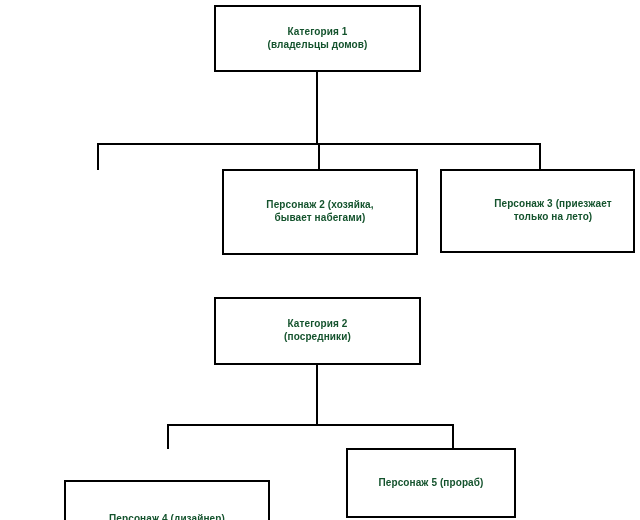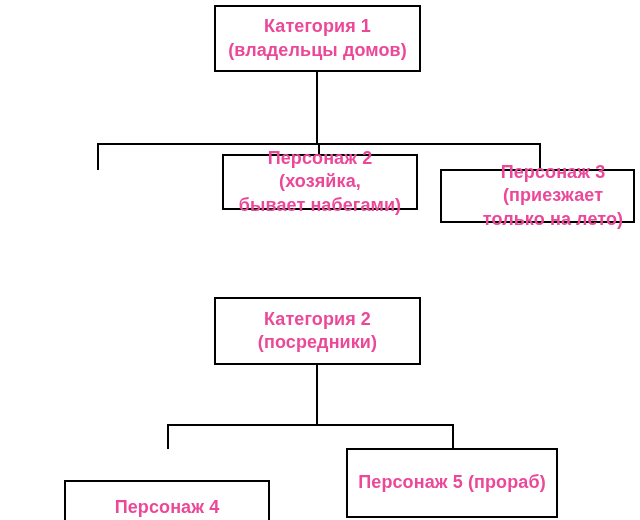--- a/index.html
+++ b/index.html
@@ -19,51 +19,51 @@
     position: absolute;
     box-sizing: border-box;
     border: 2px solid #000000;
     background: #ffffff;
     display: flex;
     align-items: center;
     justify-content: center;
     text-align: center;
   }
   .node-label {
-    font-size: 18px;
+    font-size: 10px;
     font-weight: bold;
     line-height: 1.28;
-    color: #ec4899;
+    color: #14532d;
     letter-spacing: 0.1px;
     padding: 0 4px;
     white-space: pre-line;
   }
   .edge {
     position: absolute;
     background: #000000;
   }
   .edge-v { width: 2px; }
   .edge-h { height: 2px; }
 
   
   #node-cat1      { left: 214px; top: 5px;   width: 207px; height: 67px; }
   #node-p1        { left: 3px;   top: 169px; width: 194px; height: 66px; }
-  #node-p2        { left: 222px; top: 154px; width: 196px; height: 56px; }
-  #node-p3        { left: 440px; top: 169px; width: 195px; height: 54px; padding-left: 31px; }
+  #node-p2        { left: 222px; top: 169px; width: 196px; height: 86px; }
+  #node-p3        { left: 440px; top: 169px; width: 195px; height: 84px; padding-left: 31px; }
 
   #edge-cat1-stem { left: 316px; top: 72px;  height: 72px; }
   #edge-cat1-bar  { left: 97px;  top: 143px; width: 444px; }
   #edge-p1-drop   { left: 97px;  top: 143px; height: 27px; }
   #edge-p2-drop   { left: 318px; top: 143px; height: 27px; }
   #edge-p3-drop   { left: 539px; top: 143px; height: 27px; }
 
   
   #node-cat2      { left: 214px; top: 297px; width: 207px; height: 68px; align-items: center; }
   #node-p4        { left: 64px;  top: 432px; width: 206px; height: 78px; margin-top: 48px; }
-  #node-p5        { left: 346px; top: 448px; width: 212px; height: 70px; }
+  #node-p5        { left: 346px; top: 448px; width: 170px; height: 70px; }
 
   #edge-cat2-stem { left: 316px; top: 365px; height: 60px; }
   #edge-cat2-bar  { left: 167px; top: 424px; width: 287px; }
   #edge-p4-drop   { left: 167px; top: 424px; height: 25px; }
   #edge-p5-drop   { left: 452px; top: 424px; height: 25px; }
 </style>
 </head>
 <body>
 
 <div id="canvas">

